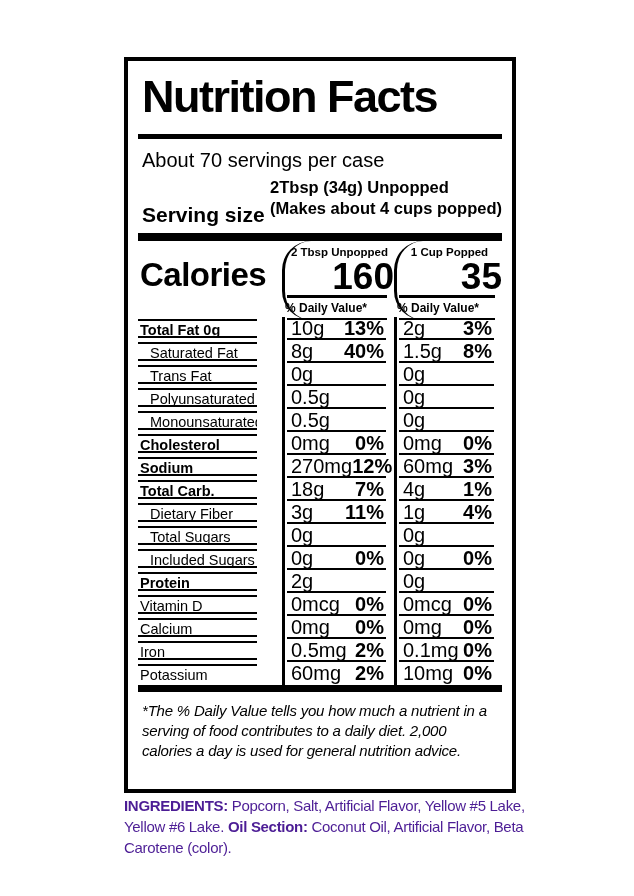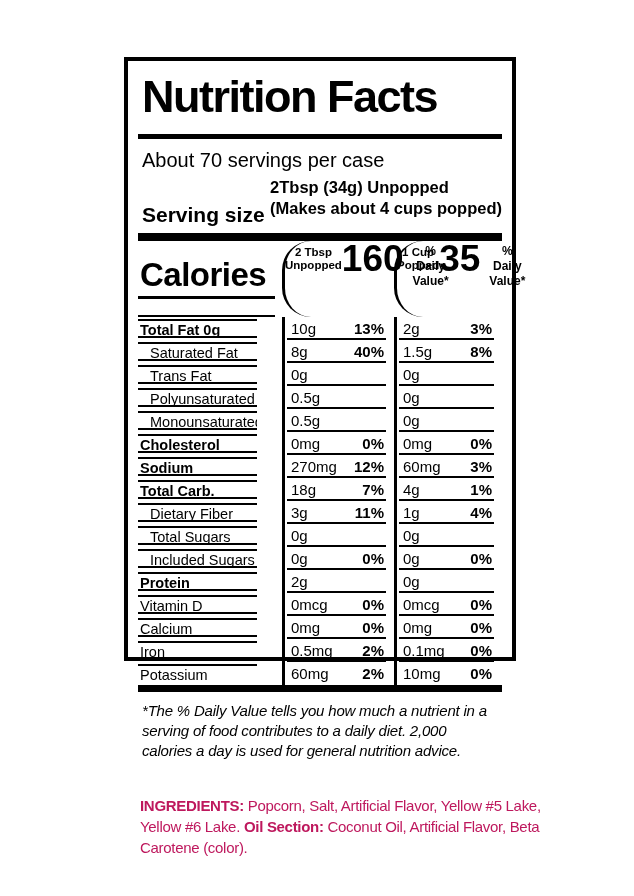--- a/index.html
+++ b/index.html
@@ -1,71 +1,71 @@
 <!DOCTYPE html>
 <html><head>
 <meta charset="utf-8">
 <style>
   html,body{margin:0;padding:0;background:#ffffff;}
   .sheet{
     position:relative;width:634px;height:896px;background:#ffffff;
     font-family:"Liberation Sans",sans-serif;color:#000;overflow:hidden;
   }
   .nf-box{
-    position:absolute;left:124px;top:57px;width:392px;height:604px;
+    position:absolute;left:124px;top:57px;width:392px;height:736px;
     border:4px solid #000;box-sizing:border-box;padding:4px 10px 0 10px;
   }
   .nf-title{
     font-size:45px;font-weight:700;letter-spacing:-1.5px;line-height:52px;
     margin-top:6px;padding-left:4px;white-space:nowrap;
   }
   .rule{height:5px;background:#000;margin-top:11px;}
   .servings{font-size:20px;line-height:24px;margin-top:9px;padding-left:4px;}
   .serving-row{display:flex;justify-content:space-between;margin-top:5px;padding-left:4px;}
   .serving-label{font-size:21px;font-weight:700;line-height:24px;margin-top:26px;}
   .serving-val{font-weight:700;font-size:16.5px;line-height:21px;}
   .thick-bar{height:8px;background:#000;margin-top:6px;}
   .bottom-bar{height:7px;background:#000;}
   
   .cal-grid{display:grid;grid-template-columns:144px 112px 1fr;height:76px;}
-  .cal-name{display:flex;flex-direction:column;}
+  .cal-name{display:flex;flex-direction:row;text-align:right;}
   .cal-word{font-size:33px;font-weight:700;letter-spacing:-0.5px;line-height:36px;margin-top:16px;padding-left:2px;}
   .hline{height:2.5px;background:#000;margin-right:7px;}
   .cal-name .hline{margin-top:3px;}
   .cal-name .hline.bottom{margin-top:auto;}
-  .cal-col{display:flex;flex-direction:row;border-left:3px solid #000;border-radius:29px;}
+  .cal-col{display:flex;flex-direction:column;border-left:3px solid #000;border-radius:29px;}
   .cal-col-h{font-size:11.5px;font-weight:700;text-align:center;margin-top:5px;line-height:13px;}
   .cal-num{font-size:37px;font-weight:700;text-align:right;line-height:36px;}
   .cal-col .hline{margin-left:2px;}
-  .dv-h{font-size:12px;font-weight:700;text-align:center;line-height:15px;margin:3px 0 2px 0;}
+  .dv-h{font-size:12px;font-weight:700;text-align:left;line-height:15px;margin:3px 0 2px 0;}
   
   .nrow{display:grid;grid-template-columns:144px 112px 1fr;height:23px;}
   .nname{
     margin:2px 25px 2px 0;border-top:2px solid #000;border-bottom:2px solid #000;
     font-size:14.5px;line-height:16px;padding:1px 0 0 2px;box-sizing:border-box;
     white-space:nowrap;overflow:hidden;
   }
   .nname.bold{font-weight:700;}
   .nname.indent{padding-left:12px;}
   .nrow:last-child .nname{border-bottom:none;}
   .nval{
     position:relative;border-left:3px solid #000;display:flex;
     justify-content:space-between;align-items:center;
-    padding:0 10px 0 6px;font-size:15px;line-height:15px;
+    padding:0 10px 0 6px;font-size:20px;line-height:15px;
   }
   .nval::after{content:"";position:absolute;left:2px;right:8px;bottom:0;height:2px;background:#000;}
   .nrow:last-child .nval::after{display:none;}
   .amt{font-weight:400;}
   .dv{font-weight:700;}
   
   .footnote{font-size:15px;line-height:20px;letter-spacing:-0.2px;padding:9px 6px 0 4px;font-style:italic;}
   .ingredients{
-    position:absolute;left:140px;top:795px;width:420px;
+    position:absolute;left:124px;top:795px;width:420px;
     font-size:15px;line-height:21px;letter-spacing:-0.3px;
-    font-family:"Liberation Sans",sans-serif;color:#be185d;
+    font-family:"Liberation Sans",sans-serif;color:#4c1d95;
   }
   .b{font-weight:700;}
 </style>
 </head>
 <body>
 
 <div class="sheet">
   <div class="nf-box">
 
     <div class="nf-title">Nutrition Facts</div>

